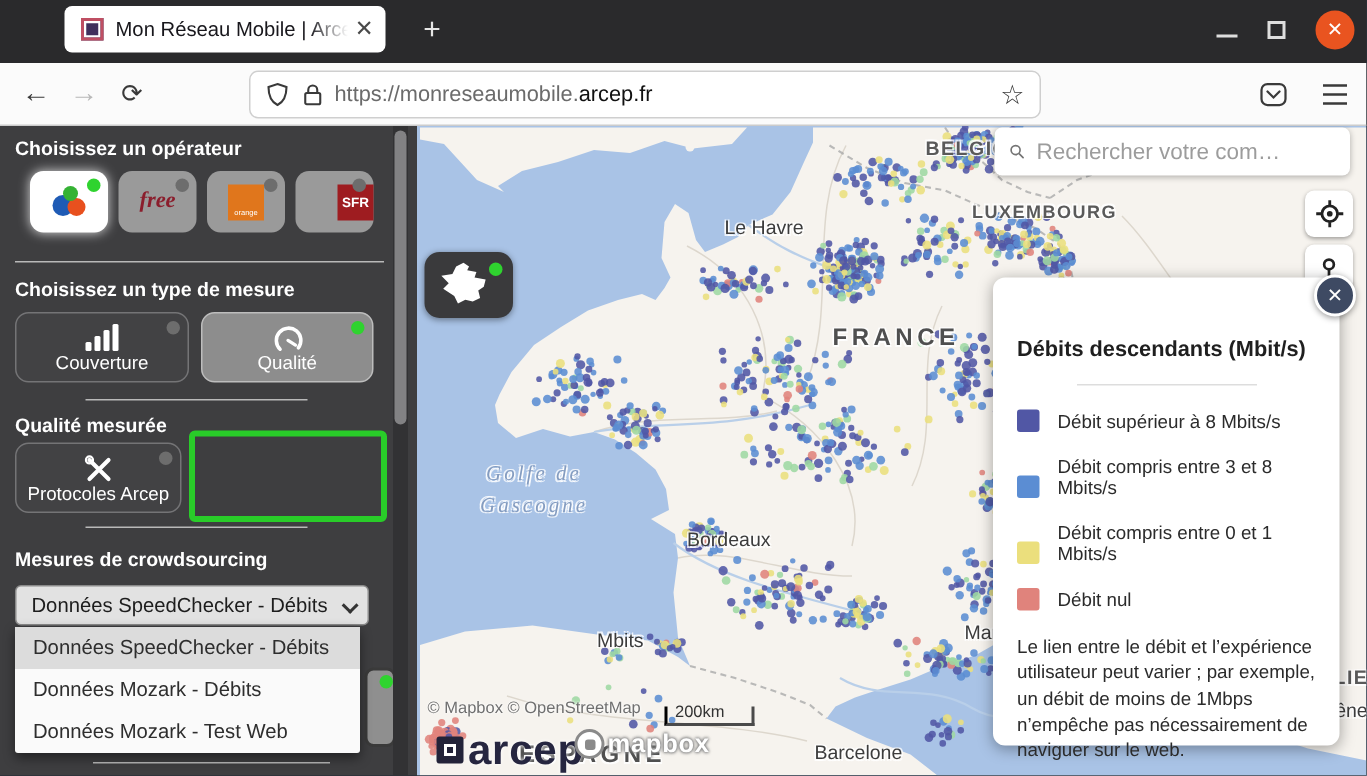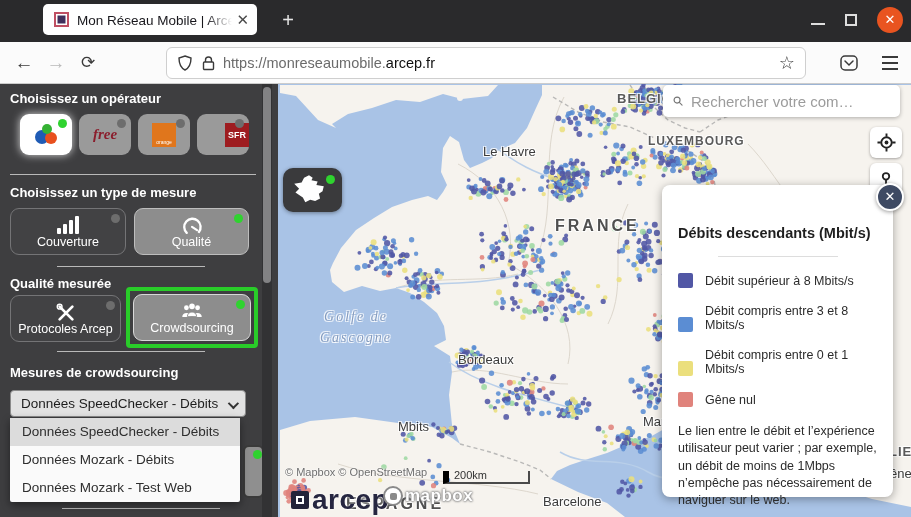--- a/index.html
+++ b/index.html
@@ -18,21 +18,21 @@
   .winbtns { position:absolute; right:8px; top:7px; display:flex; align-items:center; gap:20px; }
   .win-min { width:14px; height:2px; background:#dedede; margin-top:8px; }
   .win-max { width:12px; height:12px; border:2px solid #dedede; }
   .win-close { width:26px; height:26px; border-radius:50%; background:#e95420; color:#fff; font-size:13px; text-align:center; line-height:26px; }
 
   
   .toolbar { position:absolute; left:0; top:42px; width:911px; height:42px; background:#fbfbfb; border-bottom:1px solid #ccc; display:flex; align-items:center; }
   .nav-ic { font-size:19px; color:#3a3a3a; width:32px; text-align:center; }
   .nav-ic.disabled { color:#b9b9b9; }
   .nav-back { margin-left:8px; } .nav-reload{ font-size:17px; }
-  .urlbar { position:absolute; left:166px; top:5px; width:640px; height:32px; background:#fff; border:1px solid #cfcfcf; border-radius:6px; display:flex; align-items:center; padding:0 10px; }
+  .urlbar { position:absolute; left:166px; top:5px; width:528px; height:32px; background:#fff; border:1px solid #cfcfcf; border-radius:6px; display:flex; align-items:center; padding:0 10px; }
   .urlbar svg { flex:0 0 auto; }
   .url-text { flex:1; font-size:14.5px; margin-left:8px; white-space:nowrap; overflow:hidden; }
   .url-prefix { color:#6b6b6b; } .url-domain { color:#111; }
   .star { color:#3c3c3c; font-size:18px; }
   .tb-right { position:absolute; right:12px; top:0; height:42px; display:flex; align-items:center; gap:22px; }
 
   
   .content { position:absolute; left:0; top:84px; width:911px; height:433px; }
 
   
@@ -80,21 +80,21 @@
   .searchbox input::placeholder { color:#9c9c9c; }
   .map-ctl { position:absolute; left:592px; width:32px; height:31px; background:#fff; border-radius:6px; box-shadow:0 1px 3px rgba(0,0,0,.35); display:flex; align-items:center; justify-content:center; z-index:5; }
   .legend { position:absolute; left:384px; top:101px; width:231px; height:312px; background:#fff; border-radius:8px; box-shadow:0 2px 10px rgba(0,0,0,.35); padding:40px 16px 0 16px; z-index:7; }
   .legend-title { font-size:14.5px; font-weight:bold; color:#1f1f1f; }
   .legend-hr { width:120px; height:1px; background:#ddd; margin:15px auto 16px auto; }
   .legend-item { display:flex; align-items:flex-end; margin-bottom:16px; }
   .swatch { width:15px; height:15px; border-radius:2px; margin-right:12px; flex:0 0 auto; }
   .legend-item span.txt { font-size:12.5px; color:#2b2b2b; }
   .legend-note { font-size:12.5px; color:#2b2b2b; line-height:1.38; margin-top:2px; }
   .legend-close { position:absolute; left:598px; top:99px; width:28px; height:28px; border-radius:50%; background:#3e4a63; border:2px solid #fff; box-shadow:0 1px 4px rgba(0,0,0,.4); color:#fff; font-size:13px; text-align:center; line-height:24px; z-index:8; }
-  .scalebar { position:absolute; left:165px; top:387px; width:87px; height:13px; border-left:6px solid #000000; border-right:2px solid #4a4a4a; border-bottom:2px solid #4a4a4a; z-index:3; }
+  .scalebar { position:absolute; left:165px; top:387px; width:60px; height:13px; border-left:2px solid #000000; border-right:2px solid #4a4a4a; border-bottom:2px solid #4a4a4a; z-index:3; }
   .scalebar span { position:absolute; left:5px; top:-2px; font-size:11px; color:#333; }
   .attrib { position:absolute; left:7px; top:382px; font-size:11px; color:#6f6f6f; z-index:3; text-shadow:0 0 2px #fff,0 0 2px #fff; }
   .arcep-logo { position:absolute; left:13px; top:400px; display:flex; align-items:center; z-index:3; }
   .arcep-ic { width:18px; height:18px; background:#232339; border-radius:2px; display:flex; align-items:center; justify-content:center; margin-right:3px; }
   .arcep-ic i { display:block; width:8px; height:8px; border:2px solid #fff; }
   .arcep-txt { font-size:28px; font-weight:bold; color:#262640; letter-spacing:.5px; text-shadow:0 0 3px #fff; }
   .mapbox-logo { position:absolute; left:105px; top:402px; display:flex; align-items:flex-start; z-index:3; }
   .mapbox-ic { width:20px; height:20px; border-radius:50%; background:#fff; border:2px solid #8a8a8a; display:flex; align-items:center; justify-content:center; margin-right:2px; }
   .mapbox-ic i { display:block; width:7px; height:7px; background:#8a8a8a; border-radius:2px; }
   .mapbox-txt { font-size:17px; font-weight:bold; color:#fff; letter-spacing:.5px; text-shadow:0 0 2px #888,0 0 2px #888,0 0 3px #888; }
@@ -212,34 +212,20 @@
         <span class="ic">
           <svg width="22" height="20" viewBox="0 0 24 22">
               <path d="M5 4 L19 18 M19 4 L5 18" stroke="#fff" stroke-width="3" stroke-linecap="round"></path>
               <circle cx="5" cy="4" r="2.6" fill="none" stroke="#fff" stroke-width="1.6"></circle>
             </svg>
         </span>
         <span class="lbl">Protocoles Arcep</span>
         <span class="st-dot"></span>
       </div>
       <div class="green-frame"></div>
-      <div class="big-btn lite-btn" style="left:133px; top:210px; width:118px; height:47px; border-color:#d8d8d8">
-        <span class="ic">
-          <svg width="26" height="19" viewBox="0 0 28 20">
-              <circle cx="8" cy="6" r="2.6" fill="#fff"></circle>
-              <circle cx="20" cy="6" r="2.6" fill="#fff"></circle>
-              <circle cx="14" cy="4.5" r="3" fill="#fff"></circle>
-              <path d="M3.5 16 a4.5 4.5 0 0 1 9 0 Z" fill="#fff"></path>
-              <path d="M15.5 16 a4.5 4.5 0 0 1 9 0 Z" fill="#fff"></path>
-              <path d="M9 15.5 a5 5 0 0 1 10 0 Z" fill="#fff" stroke="#8d8d8d" stroke-width="1"></path>
-            </svg>
-        </span>
-        <span class="lbl">Crowdsourcing</span>
-        <span class="st-dot on"></span>
-      </div>
 
       <div class="divider" style="top:267px; left:57px; width:148px"></div>
       <div class="sb-h" style="top:281px">Mesures de crowdsourcing</div>
 
       <div class="select">
         <span>Données SpeedChecker - Débits</span>
         <span class="chev"></span>
       </div>
 
       <div class="hidden-frag"></div>
@@ -1785,21 +1771,21 @@
             <div class="legend-item">
               <span class="swatch" style="background: rgb(91, 141, 211);"></span>
               <span class="txt">Débit compris entre 3 et 8 Mbits/s</span>
             </div>
             <div class="legend-item">
               <span class="swatch" style="background: rgb(235, 223, 125);"></span>
               <span class="txt">Débit compris entre 0 et 1 Mbits/s</span>
             </div>
             <div class="legend-item">
               <span class="swatch" style="background: rgb(224, 131, 124);"></span>
-              <span class="txt">Gêne nul</span>
+              <span class="txt">Débit nul</span>
             </div>
           </div>
         <div class="legend-note">Le lien entre le débit et l’expérience utilisateur peut varier ; par exemple, un débit de moins de 1Mbps n’empêche pas nécessairement de naviguer sur le web.</div>
       </div>
       <div class="legend-close">✕</div>
 
       <div class="attrib">© Mapbox © OpenStreetMap</div>
       <div class="scalebar">
           <span>200km</span>
         </div>

